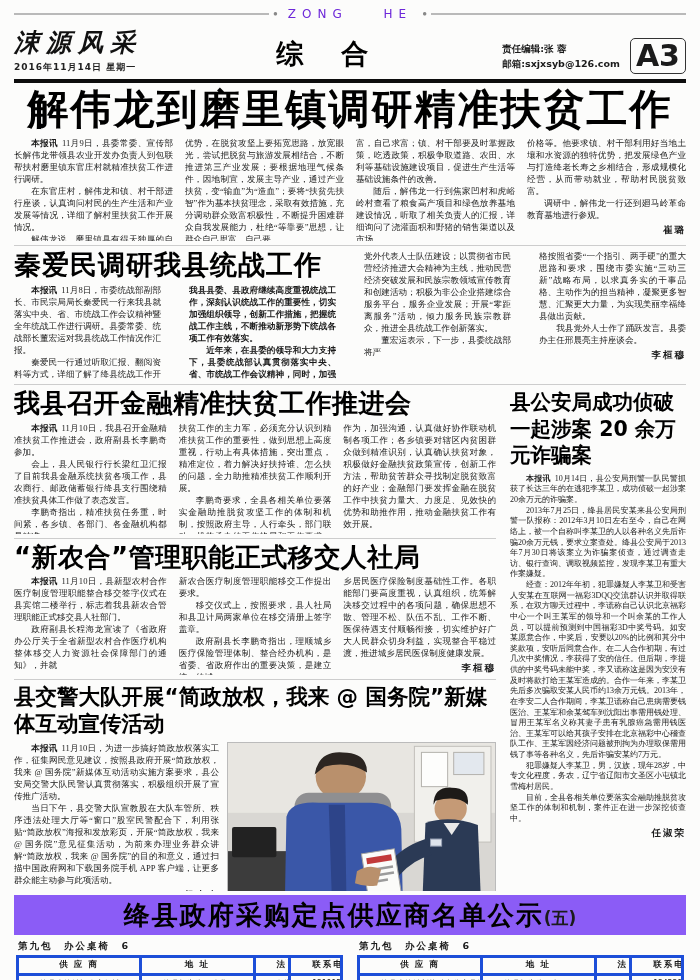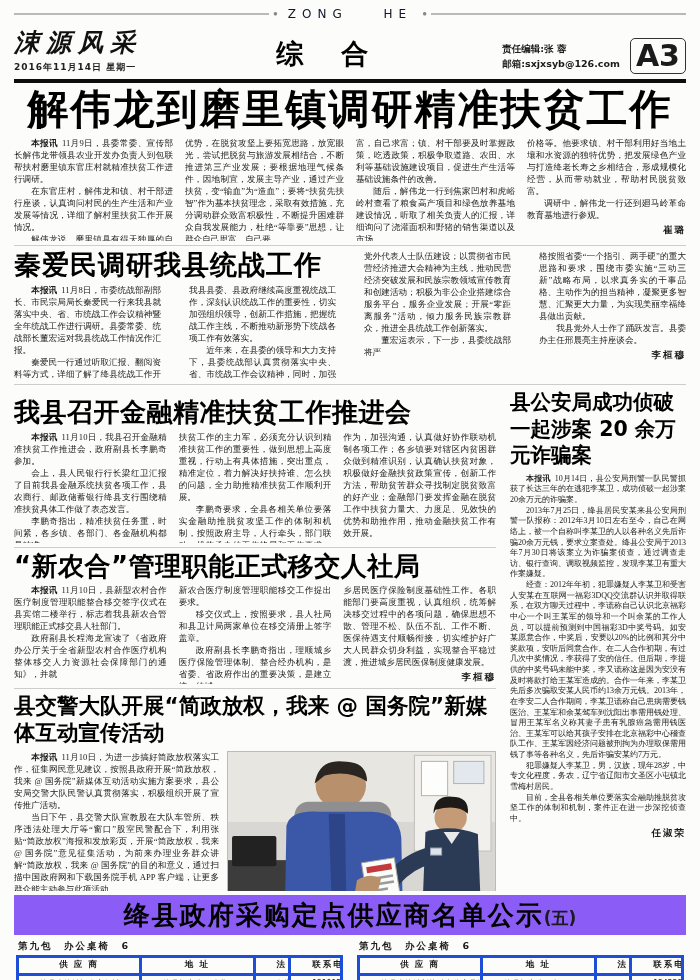--- a/index.html
+++ b/index.html
@@ -3,21 +3,21 @@
 <meta charset="utf-8">
 <style>
   html,body{margin:0;padding:0;background:#9a9a9a;}
   .page{width:700px;height:980px;margin:0 auto;background:#fcfcfb;box-sizing:border-box;
         padding:6px 14px 0 14px;overflow:hidden;color:#1b1b1b;
         font-family:"Liberation Serif","DejaVu Serif",serif;}
   
   .deco-row{display:flex;align-items:center;height:16px;}
   .deco-line{flex:1;height:2px;background:#b9b9b9;}
   .deco-dot{color:#888;font-size:8px;margin:0 4px;line-height:1;}
-  .deco-pinyin{color:#0f172a;font-family:"DejaVu Sans",sans-serif;font-size:12px;
+  .deco-pinyin{color:#6d28d9;font-family:"DejaVu Sans",sans-serif;font-size:12px;
                letter-spacing:6px;word-spacing:26px;padding:0 6px;}
   .masthead{display:flex;justify-content:space-between;align-items:flex-end;height:52px;
             border-bottom:4px solid #0d0d0d;padding-bottom:5px;}
   .paper-name{font-size:25px;font-weight:bold;font-style:italic;letter-spacing:7px;color:#111;}
   .paper-date{font-size:9px;font-weight:bold;letter-spacing:1px;color:#222;
               font-family:"DejaVu Sans",sans-serif;margin-top:2px;}
   .section-name{font-size:27px;font-weight:900;letter-spacing:38px;text-indent:38px;
                 font-family:"DejaVu Sans",sans-serif;color:#000;margin-top:-2px;}
   .mast-center{text-align:center;transform:translateY(-2px);}
   .mast-right{display:flex;align-items:center;gap:10px;}
@@ -44,26 +44,26 @@
   p.np{margin:0;font-size:8.6px;line-height:1.4;text-align:justify;text-indent:2em;}
   p.np.cont{text-indent:0;}
   .lead{font-weight:bold;font-family:"DejaVu Sans",sans-serif;margin-right:4px;}
   .byline{font-family:"DejaVu Sans",sans-serif;font-weight:bold;font-size:9.5px;
           text-align:right;letter-spacing:2px;margin-top:3px;}
   .hrule{border:0;border-top:1px solid #cdcdcd;margin:4px 0;}
   
   .a2-grid{display:grid;grid-template-columns:repeat(4,1fr);gap:0 28px;height:130px;overflow:hidden;}
   .a2-grid .hcell{grid-column:1/3;}
   .a2-grid .c1{grid-column:1;}
-  .a2-grid .c2{grid-column:2;}
+  .a2-grid .c2{grid-column:2;font-weight:bold;}
   .a2-grid .c3{grid-column:3;grid-row:1/3;}
   .a2-grid .c4{grid-column:4;grid-row:1/3;}
   
   .mid{display:flex;gap:14px;height:502px;overflow:hidden;margin-top:2px;}
-  .mid-left{flex:1;min-width:0;margin-top:9px;}
+  .mid-left{flex:1;min-width:0;}
   .mid-right{width:176px;flex:none;}
   .a1-body{height:104px;overflow:hidden;}
   .a3-body{height:112px;overflow:hidden;}
   .a4-body{height:100px;overflow:hidden;}
   .gongan-body p.np{font-size:8px;line-height:1.33;}
   .traffic-row{display:flex;gap:8px;}
   .traffic-text{width:205px;flex:none;}
   .photo-box{flex:1;height:182px;overflow:hidden;border:1px solid #bbb;}
   
   .proc{margin-top:4px;}

